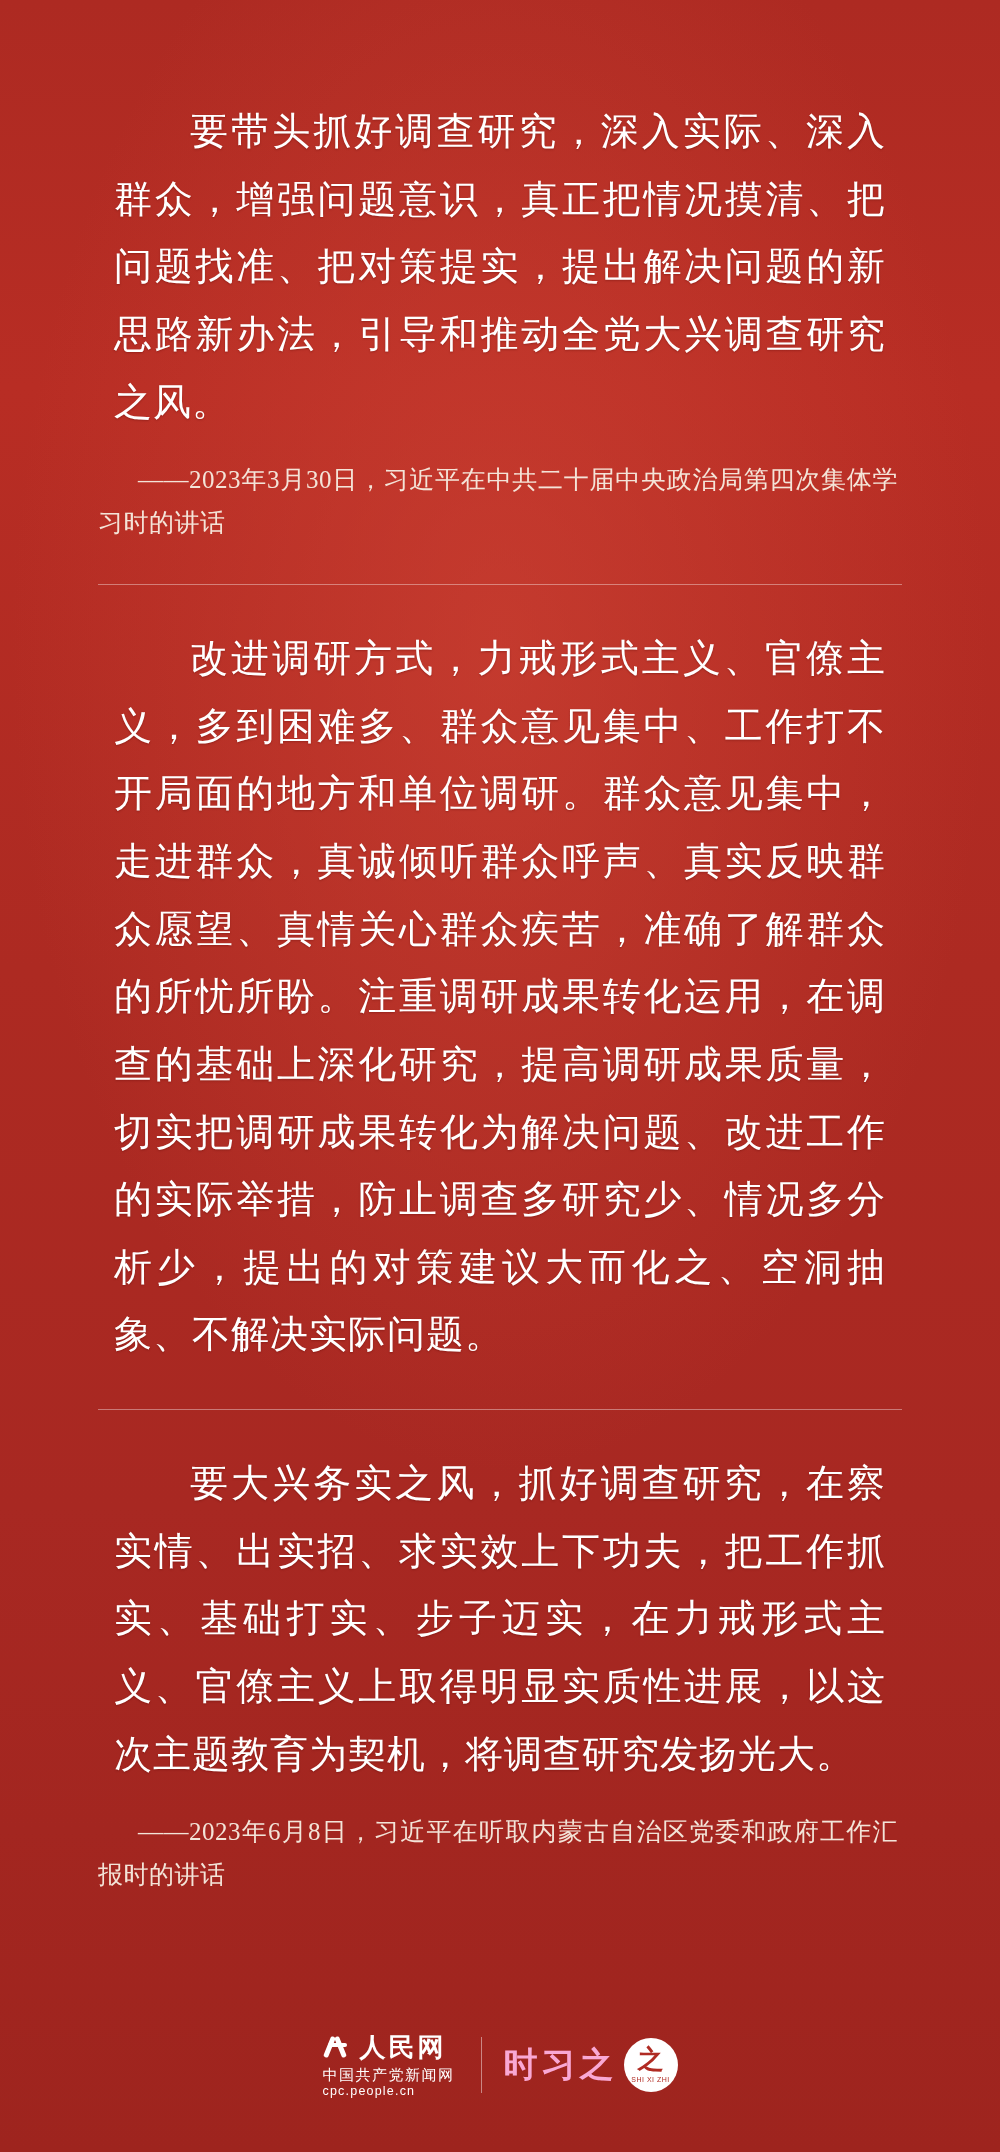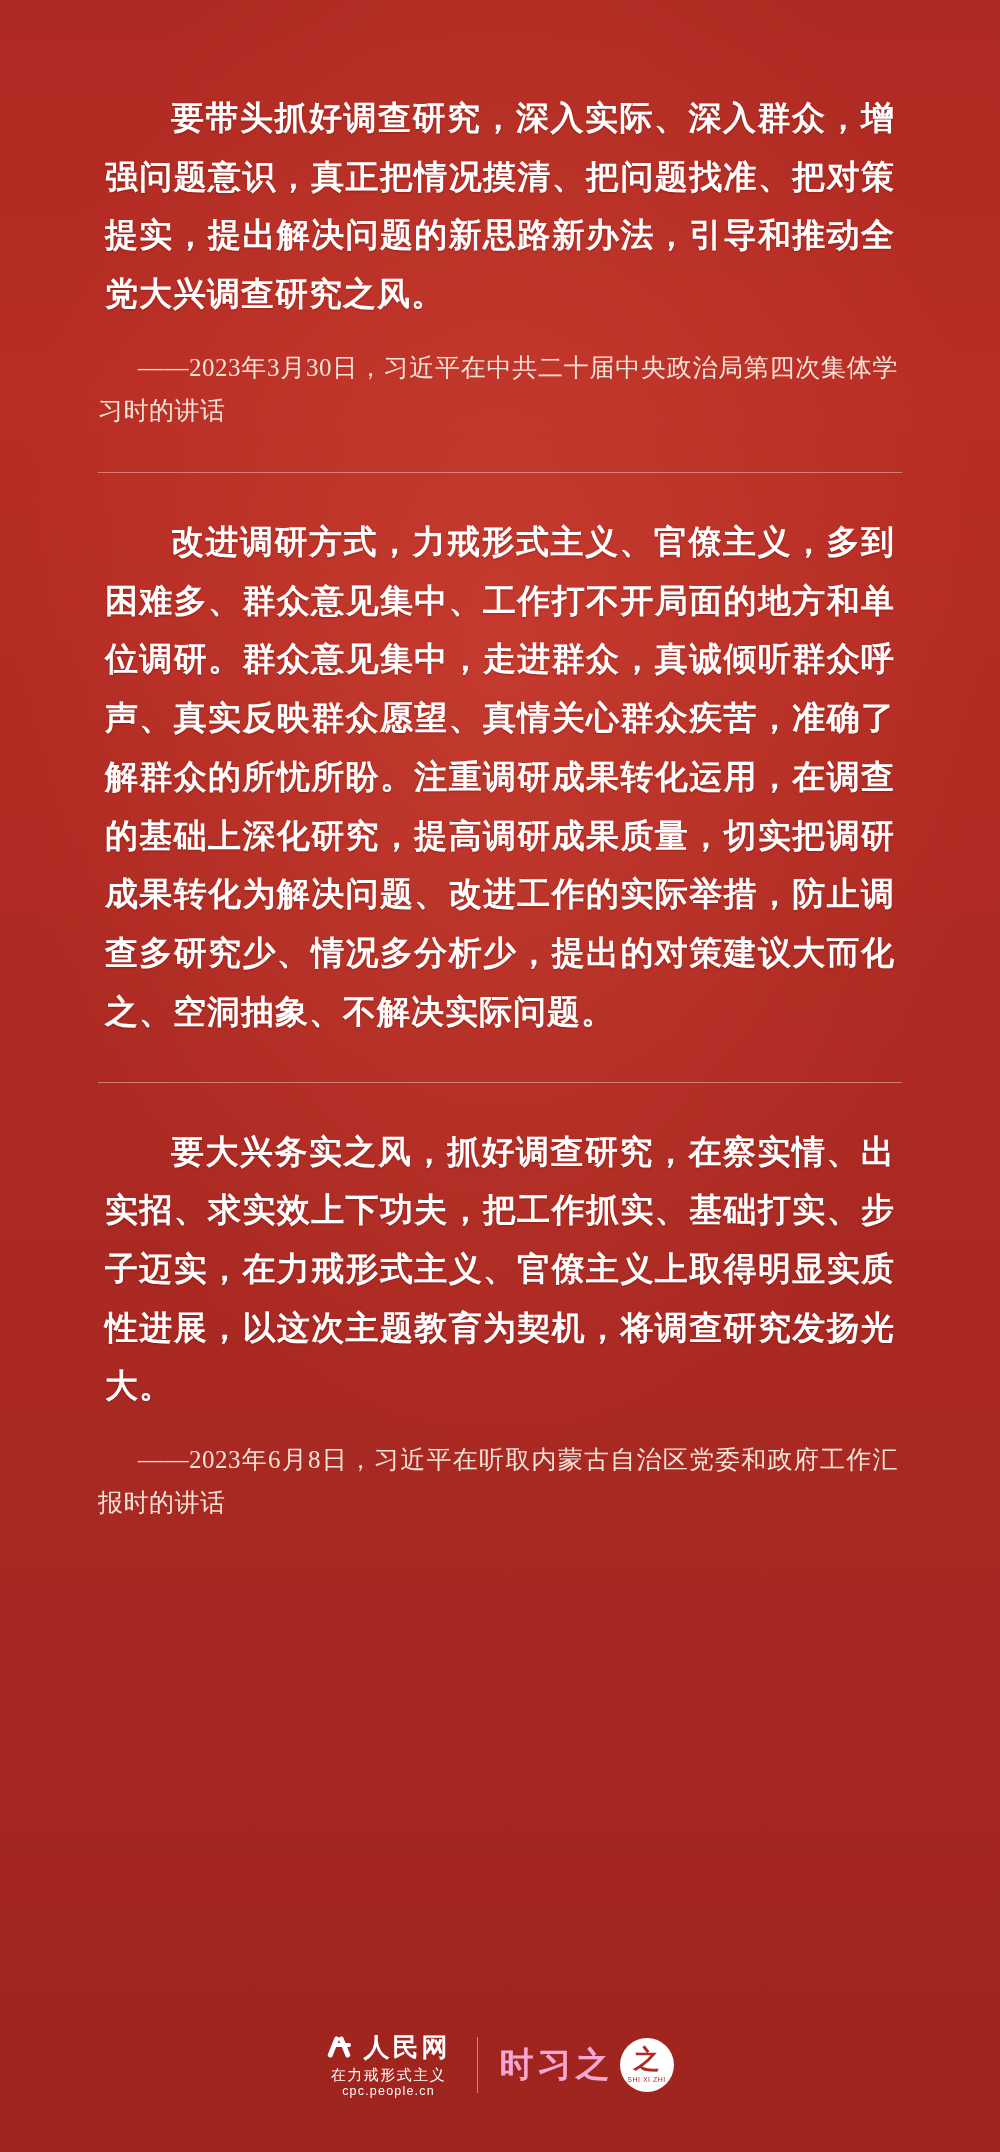--- a/index.html
+++ b/index.html
@@ -28,29 +28,29 @@
     position: relative;
     width: 1000px;
     height: 2152px;
     box-sizing: border-box;
     padding: 0 98px;
   }
   .block {
     position: relative;
   }
   .quote {
-    font-size: 33px;
+    font-size: 38px;
     line-height: 1.78;
     letter-spacing: 1px;
-    font-weight: 700;
+    font-weight: 400;
     text-indent: 2em;
     text-align: justify;
     text-justify: inter-ideograph;
     color: #fff;
-    margin: 7px;
+    margin: 16px;
     text-shadow: 0 1px 2px rgba(90,10,5,0.35);
   }
   .source {
     font-size: 25px;
     line-height: 1.72;
     letter-spacing: 0.5px;
     color: #f7ece0;
     margin: 22px 4px 0 0;
     text-indent: 1.6em;
     text-align: justify;
@@ -72,21 +72,21 @@
     right: 0;
     bottom: 54px;
     display: flex;
     align-items: center;
     justify-content: center;
     gap: 26px;
   }
   .rmw {
     display: flex;
     flex-direction: column;
-    align-items: center;
+    align-items: flex-start;
     line-height: 1.12;
   }
   .rmw-top {
     display: flex;
     align-items: center;
     gap: 7px;
   }
   .rmw-mark {
     width: 30px;
     height: 30px;
@@ -187,21 +187,21 @@
 
     <div class="rmw">
       <div class="rmw-top">
         <span class="rmw-mark">
           <span class="s1"></span>
             <span class="s2"></span>
             <span class="s3"></span>
         </span>
         <span class="rmw-name">人民网</span>
       </div>
-      <div class="rmw-sub">在力戒形式主义</div>
+      <div class="rmw-sub">中国共产党新闻网</div>
       <div class="rmw-url">cpc.people.cn</div>
     </div>
 
     <div class="ssz">
       <span class="ssz-text">时习之</span>
       <span class="ssz-badge">
         <span class="zh">之</span>
         <span class="py">SHI XI ZHI</span>
       </span>
     </div>

